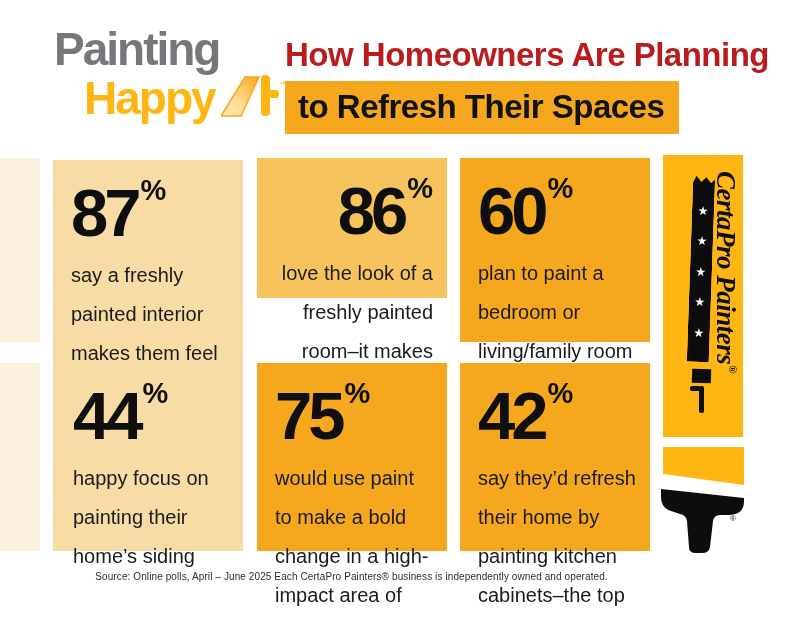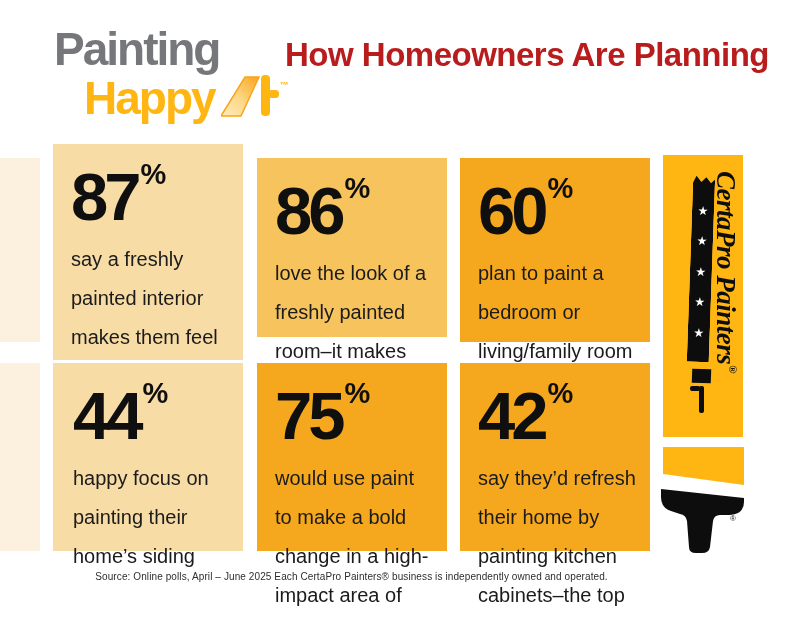--- a/index.html
+++ b/index.html
@@ -24,22 +24,22 @@
   .strip.r2{top:363px;height:188px;}
   
   .card{position:absolute;width:190px;box-sizing:border-box;padding:14px 14px 0 18px;}
   .tone-cream{background:var(--cream,#F8DCA5);}
   .tone-amber{background:var(--amber,#F6C35D);}
   .tone-gold{background:var(--gold,#F5A71E);}
   .card .stat{line-height:1;margin-top:2px;}
   .card .num{font-size:67px;font-weight:800;letter-spacing:-4px;color:#0f0f0f;}
   .card .pctsign{font-size:29px;font-weight:800;color:#0f0f0f;vertical-align:36px;margin-left:3px;letter-spacing:0;}
   .card .desc{margin-top:10px;font-size:20px;line-height:1.95;color:#1b1b1b;max-width:162px;}
-  .c1{left:53px;top:144px;height:216px;}
-  .c2{left:257px;top:158px;height:179px;}
+  .c1{left:53px;top:160px;height:216px;}
+  .c2{left:257px;top:158px;height:140px;text-align:right;}
   .c3{left:460px;top:158px;height:184px;}
   .c4{left:53px;top:363px;height:188px;padding-left:20px;}
   .c5{left:257px;top:363px;height:188px;}
   .c6{left:460px;top:363px;height:188px;}
   
   .banner{position:absolute;left:663px;top:155px;width:80px;height:282px;background:var(--brand-yellow,#FFB612);}
   .streak{position:absolute;left:27px;top:21px;width:22px;height:186px;background:#0d0d0d;transform:rotate(2deg);
     clip-path:polygon(0 7px,15% 0,38% 6px,60% 1px,82% 7px,100% 3px,100% 100%,0 100%);
     display:flex;flex-direction:column;align-items:center;justify-content:space-evenly;padding-top:6px;box-sizing:border-box;}
   .stars{color:#fff;font-size:12px;line-height:2.55;width:14px;word-break:break-all;text-align:center;}
@@ -80,20 +80,21 @@
           <rect x="40" y="0" width="9" height="41" rx="4" fill="#FFB612"></rect>
           <rect x="47" y="15" width="11" height="8" rx="3.5" fill="#FFB612"></rect>
         </svg>
       </span>
       <span class="logo-tm">™</span>
     </div>
   </div>
 
   <div class="headline">
     <div class="headline-l1">How Homeowners Are Planning</div>
+    <div class="headline-l2">to Refresh Their Spaces</div>
   </div>
 
   <div class="strip r1"></div>
   <div class="strip r2"></div>
 
   <div class="card c1 tone-cream">
     <div class="stat"><span class="num">87</span><span class="pctsign">%</span></div>
     <div class="desc">say a freshly painted interior makes them feel happy or refreshed</div>
   </div>
   <div class="card c2 tone-amber">

